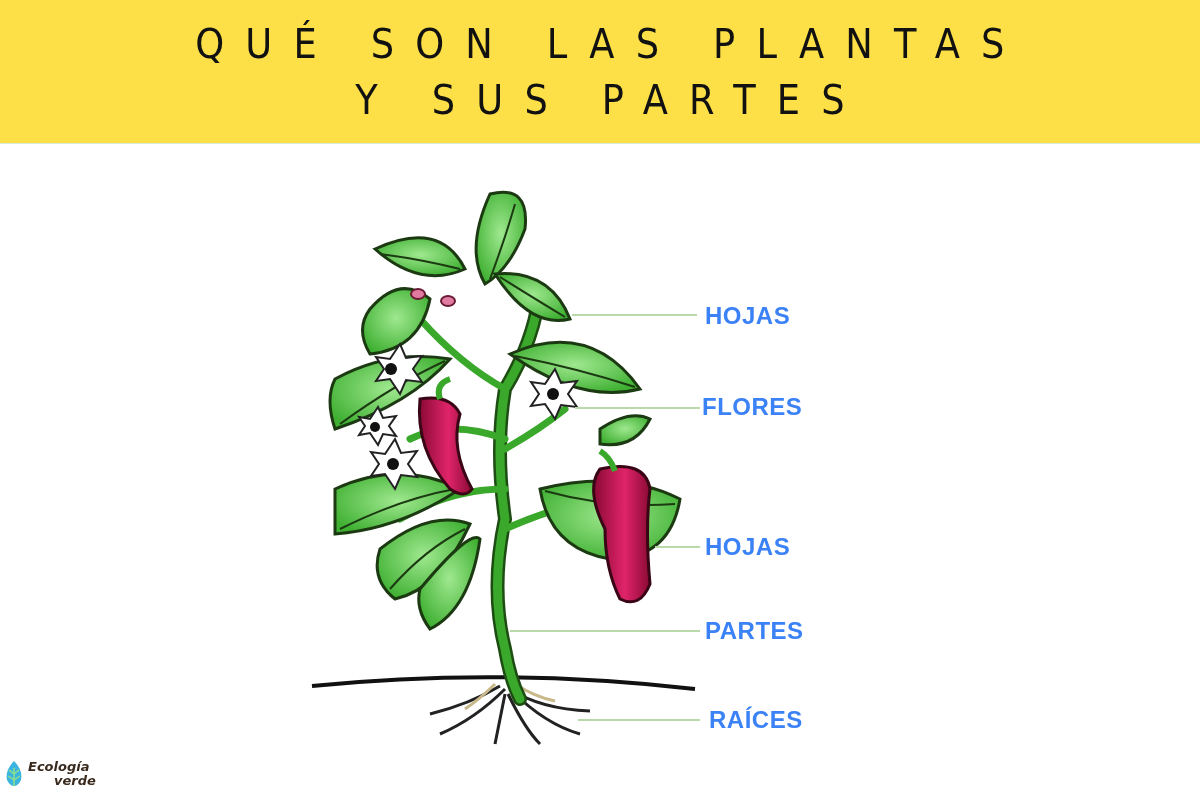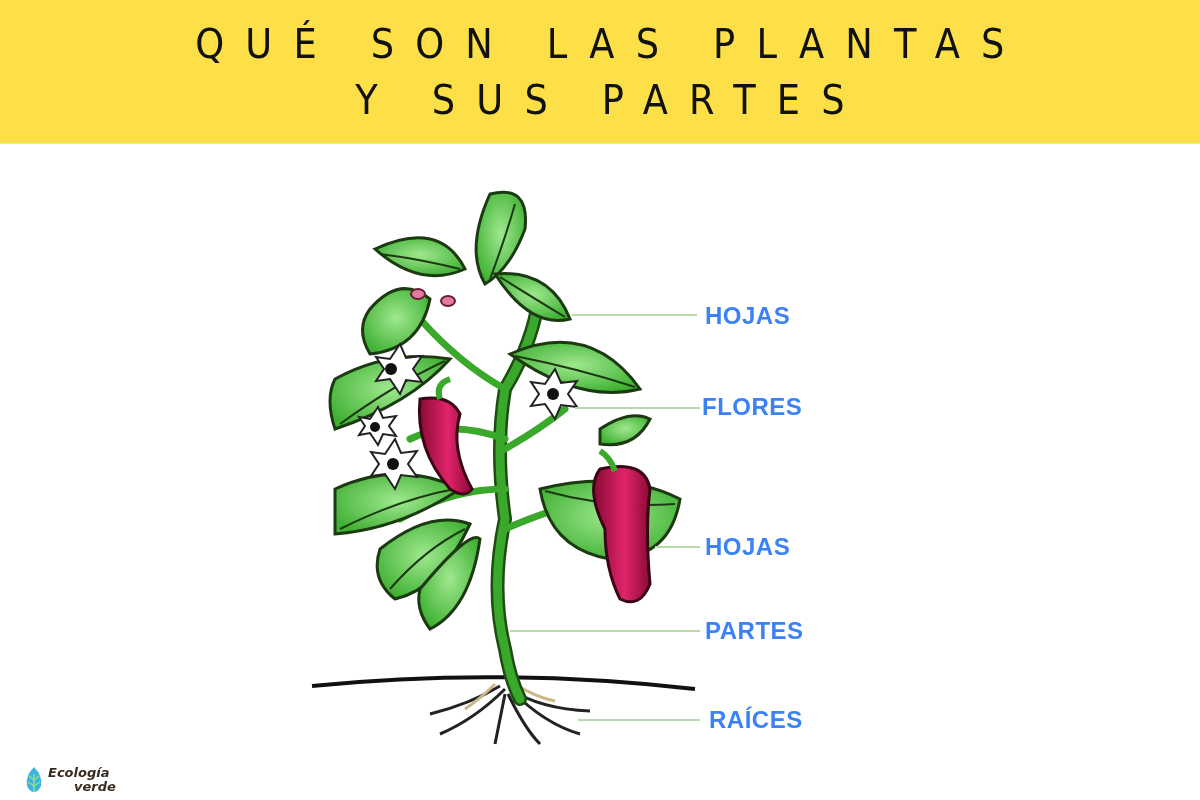--- a/index.html
+++ b/index.html
@@ -23,21 +23,21 @@
   .diagram { position: absolute; left: 0; top: 144px; width: 1200px; height: 656px; }
   .diagram svg.plant { position: absolute; left: 300px; top: 45px; }
 
   .leader { position: absolute; height: 2px; background: #b9d9a8; }
 
   .label {
     position: absolute; font-family: "Liberation Sans", sans-serif;
     font-size: 24px; font-weight: 700; color: #3b82f6; letter-spacing: 0.5px;
   }
 
-  .logo { position: absolute; left: 24px; top: 760px; width: 120px; height: 34px; display: flex; align-items: flex-end; }
+  .logo { position: absolute; left: 4px; top: 760px; width: 120px; height: 34px; display: flex; align-items: flex-start; }
   .logo .txt { margin-left: 4px; line-height: 14px; font-family: "DejaVu Sans", sans-serif; color: #3a2a1e; font-weight: 700; }
   .logo .t1 { font-size: 13px; font-style: italic; display:block; }
   .logo .t2 { font-size: 13px; font-style: italic; display:block; margin-left: 26px; }
 </style>
 </head>
 <body>
 
 <header class="banner">
   <div class="line">QUÉ SON LAS PLANTAS</div>
   <div class="line">Y SUS PARTES</div>

